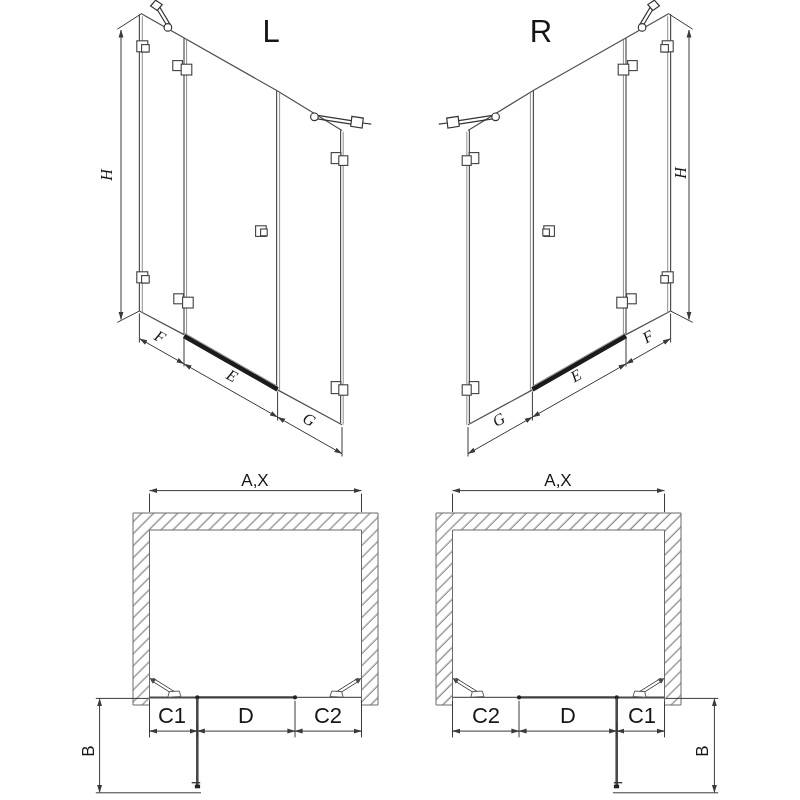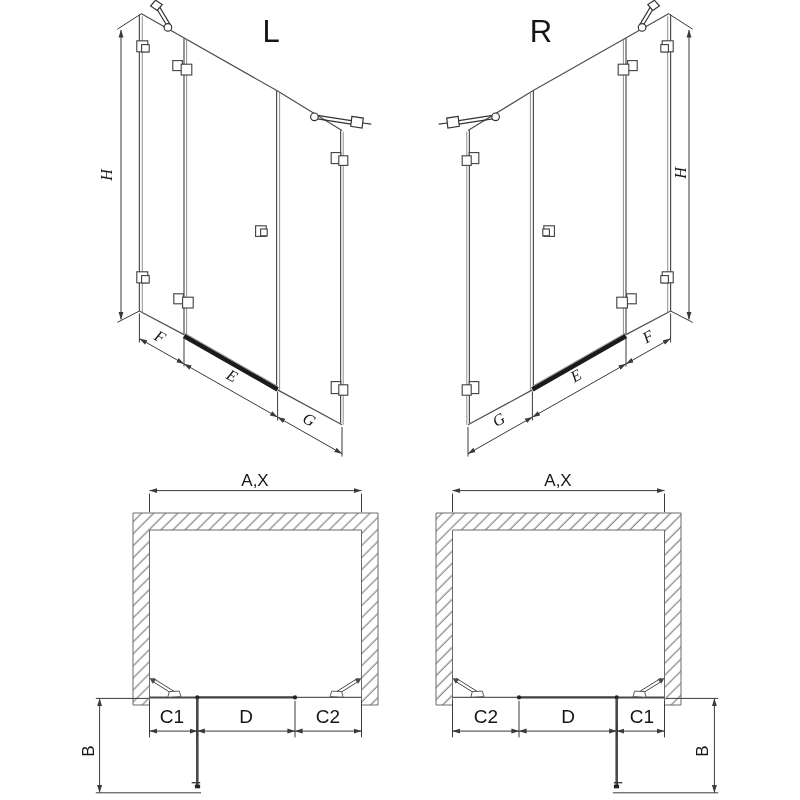--- a/index.html
+++ b/index.html
@@ -6,21 +6,21 @@
   .canvas{
     position:relative;width:800px;height:800px;background:#ffffff;
     font-family:"Liberation Sans", sans-serif;overflow:hidden;
   }
   .canvas svg{position:absolute;left:0;top:0;}
   .lbl{
     position:absolute;color:#161616;white-space:nowrap;line-height:1;
     transform:translate(-50%,-50%);
   }
   .view-lbl{font-size:31px;font-weight:400;}
-  .dim{font-size:19px;}
+  .dim{font-size:22px;}
   .dim-sm{font-size:17px;}
   .ital{font-style:italic;font-family:"Liberation Serif", serif;font-size:16px;}
   .rotm90{transform:translate(-50%,-50%) rotate(-90deg);}
   .rot29{transform:translate(-50%,-50%) rotate(29deg);}
   .rotm29{transform:translate(-50%,-50%) rotate(-29deg);}
 </style>
 </head>
 <body>
 
 <div class="canvas">

